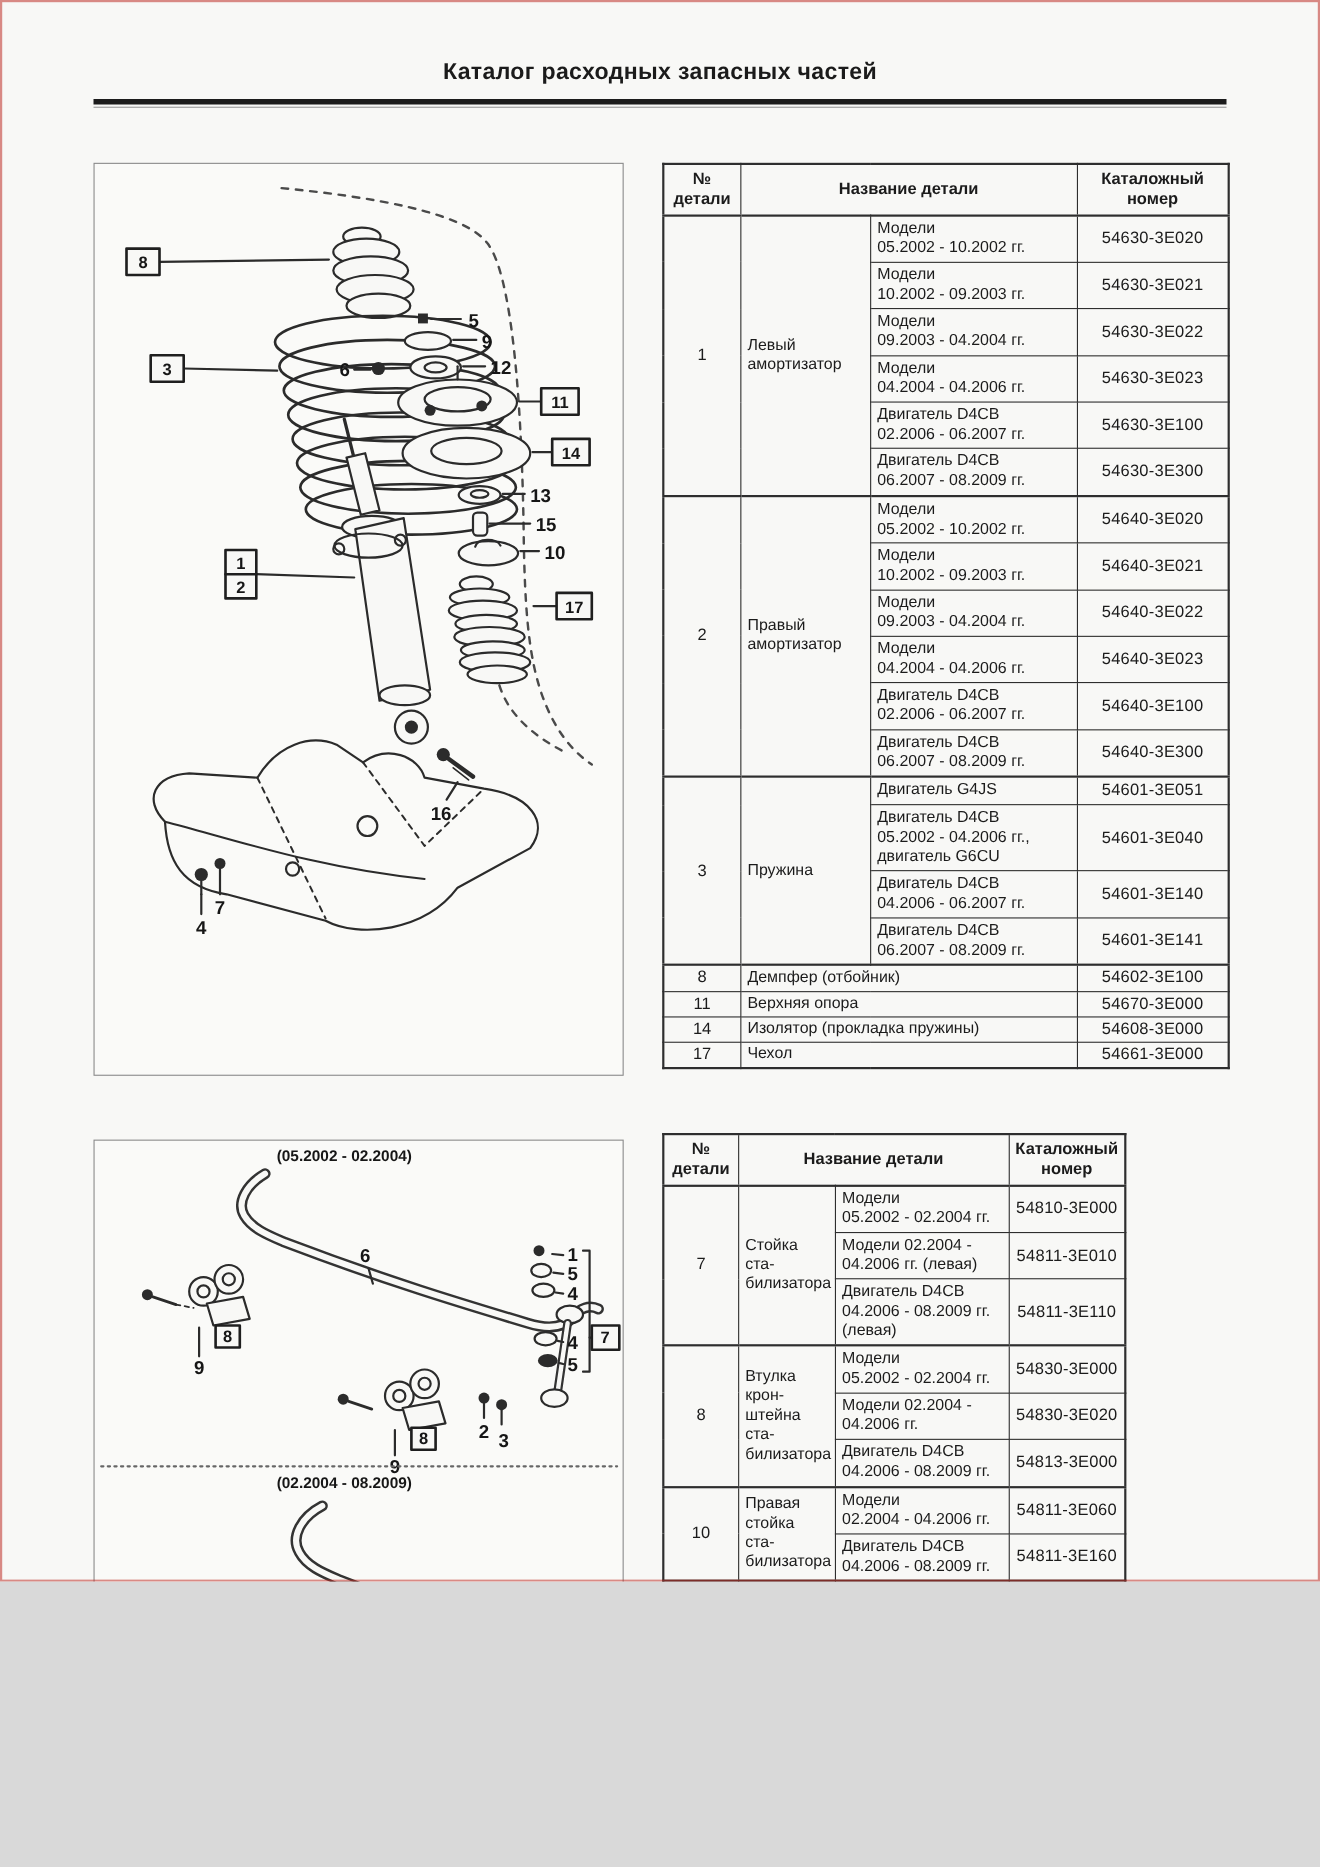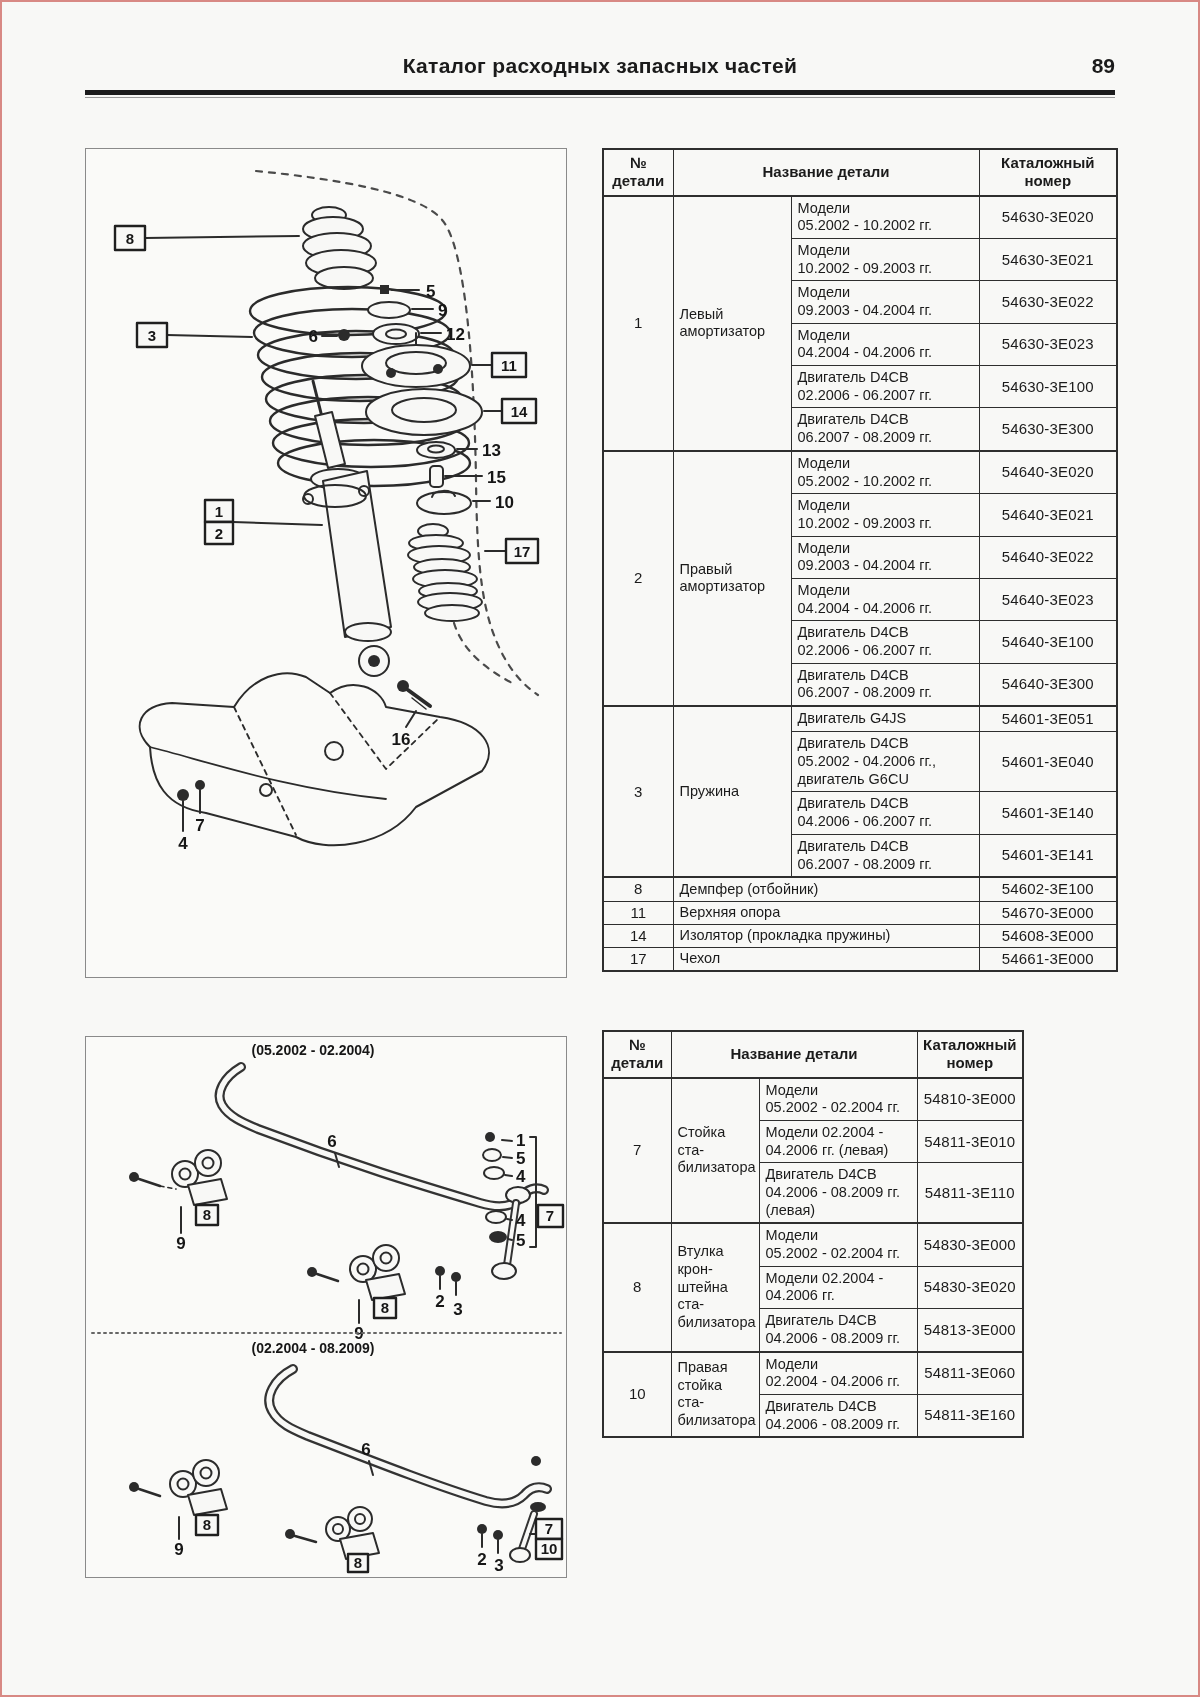--- a/index.html
+++ b/index.html
@@ -1,16 +1,16 @@
 <!DOCTYPE html>
 <html><head>
 <meta charset="utf-8">
 <style>
   html,body{margin:0;padding:0;background:#d9d9d9;}
-  .page{position:relative;width:1200px;height:1697px;background:#f8f8f6;overflow:hidden;
+  .page{position:relative;width:1200px;height:1438px;background:#f8f8f6;overflow:hidden;
         font-family:"Liberation Sans",sans-serif;color:#1b1b1b;}
   .scan-frame{position:absolute;inset:0;border:2px solid rgba(190,45,38,.55);pointer-events:none;z-index:50;}
 
   .hdr-title{position:absolute;left:85px;top:54px;width:1030px;text-align:center;
              font-size:21px;font-weight:bold;letter-spacing:.3px;}
   .hdr-page{position:absolute;top:54px;left:85px;width:1030px;text-align:right;
             font-size:21px;font-weight:bold;}
   .hdr-rule{position:absolute;left:85px;top:90px;width:1030px;height:5px;background:#1c1c1c;}
   .hdr-rule2{position:absolute;left:85px;top:97px;width:1030px;height:1px;background:#9a9a9a;}
 
@@ -45,21 +45,20 @@
   svg .dk{fill:#2b2b2b;stroke:none;}
   svg .dash{stroke:#4a4a4a;stroke-width:2.2;stroke-dasharray:6 7;fill:none;}
 </style>
 </head>
 <body>
 
 <div class="page">
   <div class="scan-frame"></div>
 
   <div class="hdr-title">Каталог расходных запасных частей</div>
-  <div class="hdr-page">89</div>
   <div class="hdr-rule"></div>
   <div class="hdr-rule2"></div>
 
 
   <div class="diagram-box" id="diagram1">
     <svg width="477" height="824" viewBox="0 0 477 824">
       <g class="ln">
         <path class="dash" d="M170 22 C252 30 336 44 357 72 C379 100 388 210 390 330 C391 420 396 468 418 508 C428 526 440 538 452 546"></path>
         <path class="dash" d="M368 474 C376 500 398 520 430 536"></path>
 

